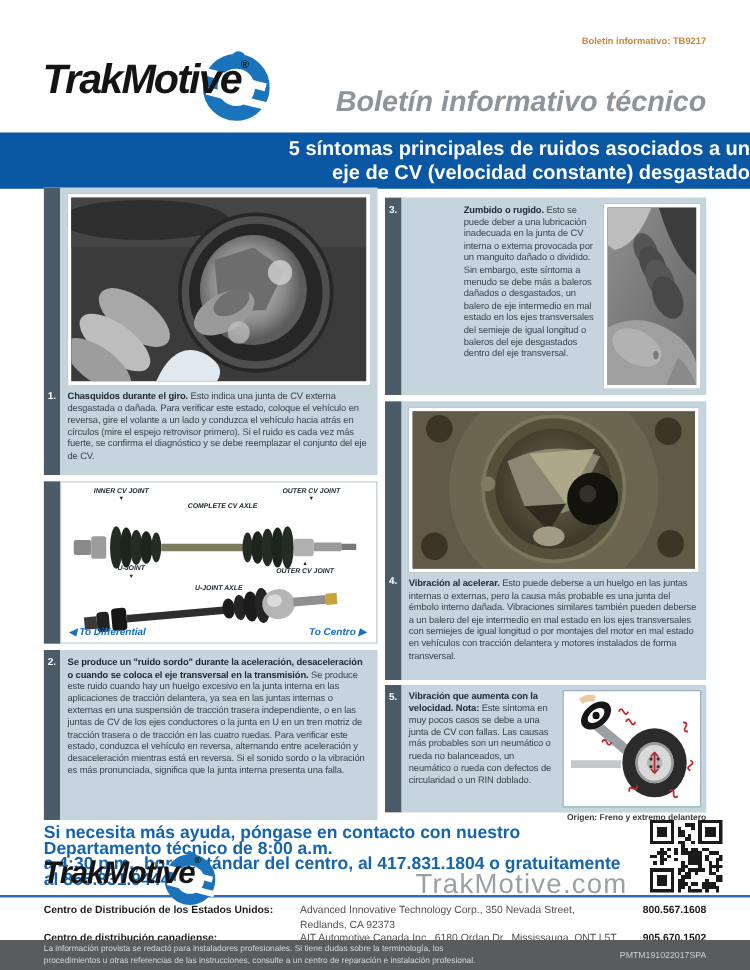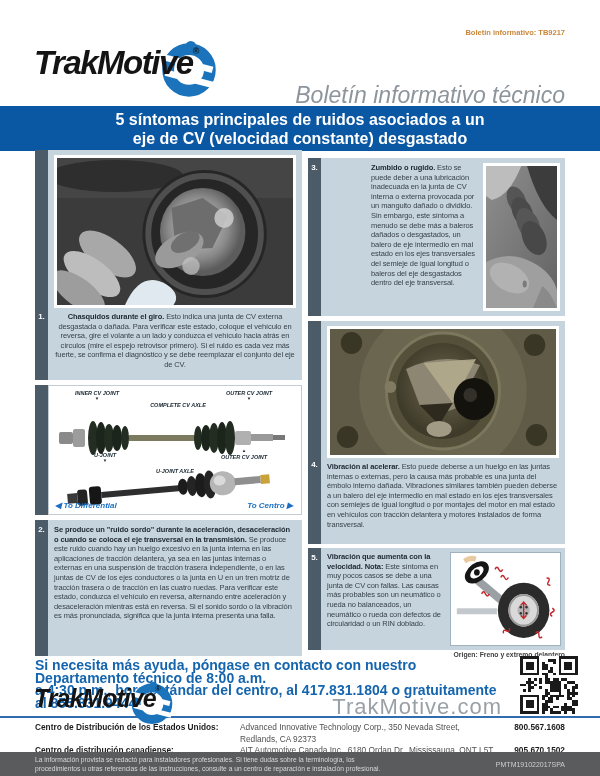--- a/index.html
+++ b/index.html
@@ -11,22 +11,22 @@
   .bulletin-ref{top:28px;right:35px;font-size:7.5px;font-weight:bold;color:#c9873b;}
   .logo{left:34px;top:44px;width:215px;height:60px;}
   .logo .swirl{position:absolute;left:126px;top:-4px;width:58px;height:58px;z-index:1;}
   .logo-text{position:relative;z-index:2;font-style:italic;font-weight:800;font-size:33px;
              color:#141414;letter-spacing:-1.5px;}
   .logo sup{position:relative;z-index:2;font-size:9px;font-weight:bold;color:#141414;top:-14px;}
   .logo.small{left:34px;top:684px;width:170px;height:44px;}
   .logo.small .swirl{left:96px;top:-3px;width:44px;height:44px;}
   .logo.small .logo-text{font-size:25px;letter-spacing:-1px;}
   .logo.small sup{font-size:7px;top:-10px;}
-  .subtitle{top:82px;right:35px;font-size:23px;font-style:italic;font-weight:normal;color:#8d959c;}
-  .banner{top:106px;left:0;width:600px;height:45px;background:#0a57a4;color:#fff;text-align:center;
+  .subtitle{top:68px;right:35px;font-size:23px;font-style:italic;font-weight:bold;color:#8d959c;}
+  .banner{top:106px;left:0;width:600px;height:45px;background:#0a57a4;color:#fff;text-align:right;
           font-weight:bold;font-size:16px;line-height:19px;padding-top:4px;box-sizing:border-box;}
 
   
   .block{display:flex;background:#c6d4dd;overflow:hidden;}
   .block .bar{flex:0 0 13px;background:#4c5b68;position:relative;}
   .block .num{position:absolute;left:0;width:13px;text-align:center;color:#fff;
               font-weight:bold;font-size:8px;}
   .block .content{flex:1;position:relative;box-sizing:border-box;}
   .sym{margin:0;font-size:7.5px;line-height:9.6px;color:#39434c;letter-spacing:-0.1px;}
   .sym b{color:#202b35;}
@@ -80,21 +80,21 @@
 
   <div class="abs banner">
     <div>5 síntomas principales de ruidos asociados a un</div>
     <div>eje de CV (velocidad constante) desgastado</div>
   </div>
 
   <article class="block abs" style="left:35px;top:150px;width:267px;height:230px;">
     <div class="bar">
       <span class="num" style="top:162px;">1.</span>
     </div>
-    <div class="content" style="padding:5px 6px 4px 6px;text-align:center;">
+    <div class="content" style="padding:5px 6px 4px 6px;">
       <div class="photo" style="height:153px;">
         <svg viewBox="0 0 243 147" preserveAspectRatio="none">
           <defs>
             <radialGradient id="g1" cx="45%" cy="45%">
                 <stop offset="0%" stop-color="#cfcfcf"></stop>
                 <stop offset="70%" stop-color="#8a8a8a"></stop>
                 <stop offset="100%" stop-color="#5c5c5c"></stop>
               </radialGradient>
           </defs>
           <rect width="243" height="147" fill="#3b3b3b"></rect>

